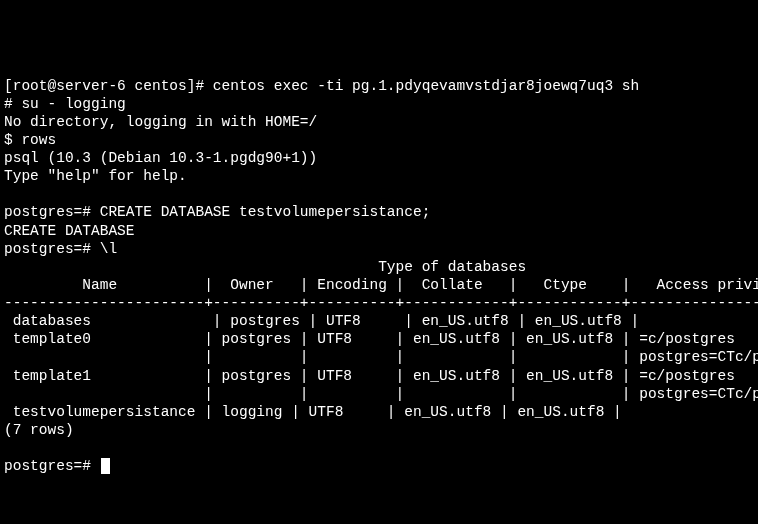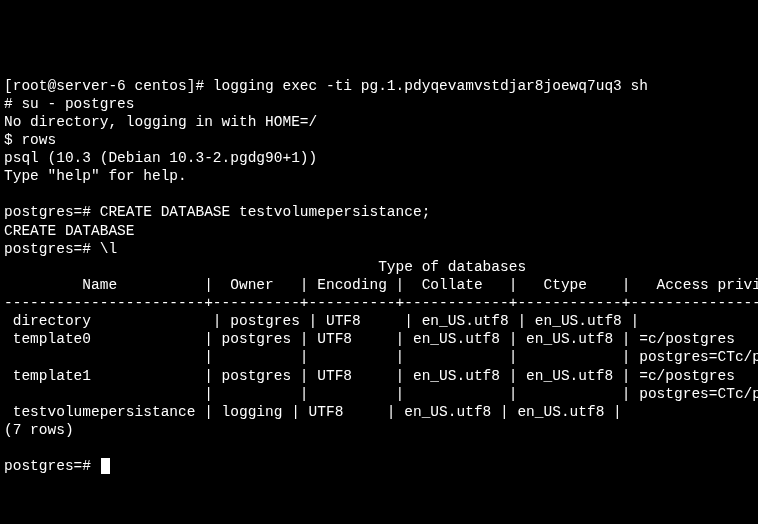--- a/index.html
+++ b/index.html
@@ -25,34 +25,34 @@
       background: #ffffff;
       vertical-align: text-bottom;
       margin-left: 1px;
     }
   </style>
 </head>
 <body>
 
 
 
-<div class="terminal"><span>[root@server-6 centos]# </span><span>logging exec -ti pg.1.pdyqevamvstdjar8joewq7uq3 sh</span>
-<span># </span><span>su - postgres</span>
+<div class="terminal"><span>[root@server-6 centos]# </span><span>centos exec -ti pg.1.pdyqevamvstdjar8joewq7uq3 sh</span>
+<span># </span><span>su - logging</span>
 <span>No directory, logging in with HOME=/</span>
 <span>$ </span><span>rows</span>
-<span>psql (10.3 (Debian 10.3-2.pgdg90+1))</span>
+<span>psql (10.3 (Debian 10.3-1.pgdg90+1))</span>
 <span>Type "help" for help.</span>
 <span></span>
 <span>postgres=# </span><span>CREATE DATABASE testvolumepersistance;</span>
 <span>CREATE DATABASE</span>
 <span>postgres=# </span><span>\l</span>
 <span>                                           Type of databases</span>
 <span>         Name          |  Owner   | Encoding |  Collate   |   Ctype    |   Access privileges   </span>
 <span>-----------------------+----------+----------+------------+------------+-----------------------</span>
-<span> directory              | postgres | UTF8     | en_US.utf8 | en_US.utf8 | </span>
+<span> databases              | postgres | UTF8     | en_US.utf8 | en_US.utf8 | </span>
 <span> template0             | postgres | UTF8     | en_US.utf8 | en_US.utf8 | =c/postgres          +</span>
 <span>                       |          |          |            |            | postgres=CTc/postgres</span>
 <span> template1             | postgres | UTF8     | en_US.utf8 | en_US.utf8 | =c/postgres          +</span>
 <span>                       |          |          |            |            | postgres=CTc/postgres</span>
 <span> testvolumepersistance | logging | UTF8     | en_US.utf8 | en_US.utf8 | </span>
 <span>(7 rows)</span>
 <span></span>
 <span>postgres=# </span><span class="cursor"></span></div>
 
 

